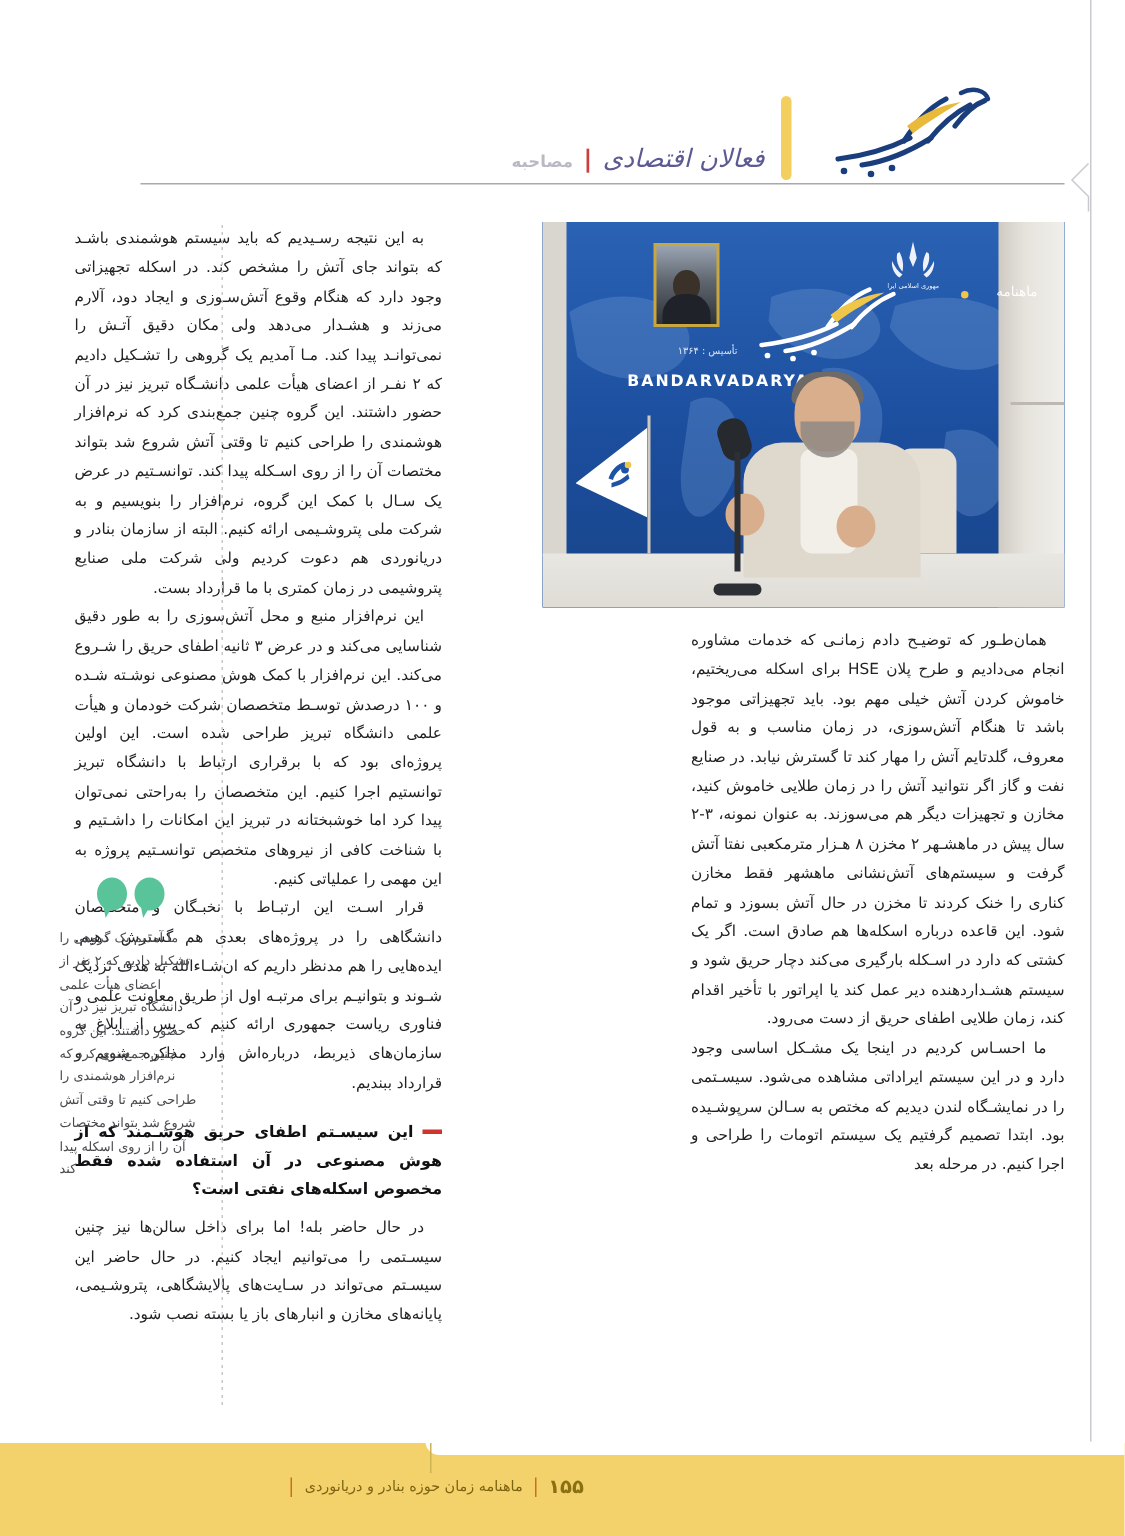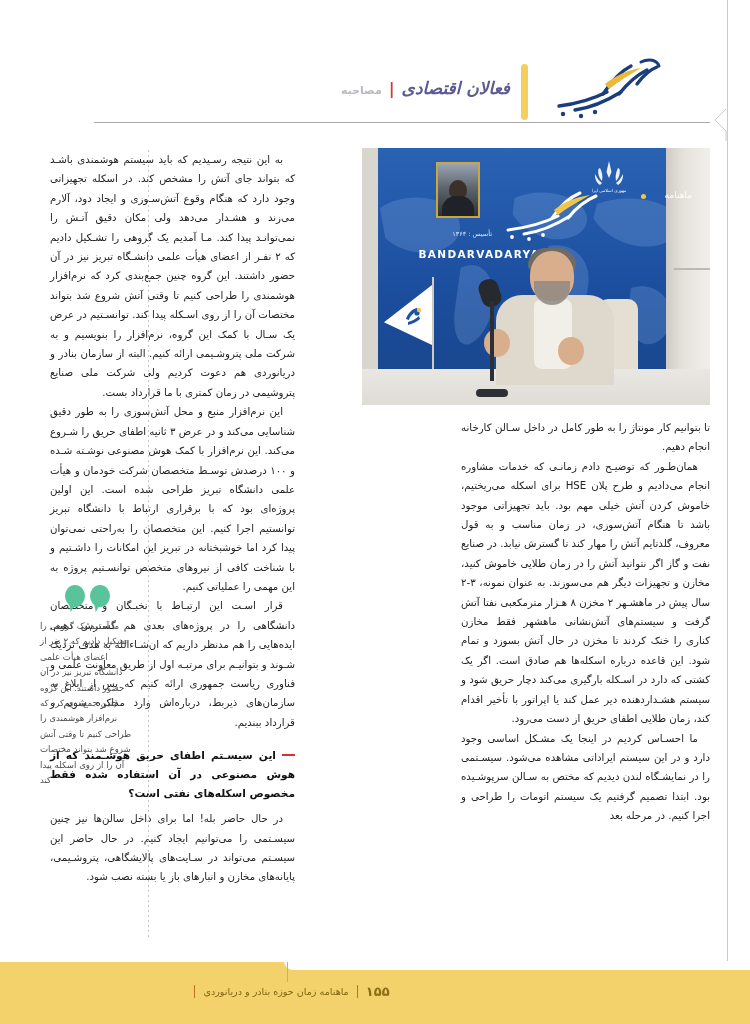--- a/index.html
+++ b/index.html
@@ -78,24 +78,25 @@
     top: 26px;
     right: 200px;
     display: flex;
     align-items: baseline;
     gap: 7px;
     white-space: nowrap;
     direction: rtl;
   }
   .kicker-main {
     font-size: 17px;
-    font-weight: bold;
+    font-weight: normal;
     font-style: italic;
     color: #5b5a93;
     letter-spacing: .5px;
+    margin-top: 18px;
   }
   .kicker-sep {
     font-size: 16px;
     color: #d03c3c;
     font-weight: bold;
   }
   .kicker-sub {
     font-size: 11px;
     color: #b9b9c4;
     font-weight: bold;
@@ -685,21 +686,20 @@
     <p>قرار اسـت این ارتبـاط با نخبـگان و متخصصان دانشگاهی را در پروژه‌های بعدی هم گسترش دهیم. ایده‌هایی را هم مدنظر داریم که ان‌شـاءالله به هدف نزدیک شـوند و بتوانیـم برای مرتبـه اول از طریق معاونت علمی و فناوری ریاست جمهوری ارائه کنیم که پس از ابلاغ به سازمان‌های ذیربط، درباره‌اش وارد مذاکره شویم و قرارداد ببندیم.</p>
 
     <div class="qa">
       <span class="dash"></span><span>این سیسـتم اطفای حریق هوشـمند که از هوش مصنوعی در آن استفاده شده فقط مخصوص اسکله‌های نفتی است؟</span>
     </div>
 
     <p>در حال حاضر بله! اما برای داخل سالن‌ها نیز چنین سیسـتمی را می‌توانیم ایجاد کنیم. در حال حاضر این سیسـتم می‌تواند در سـایت‌های پالایشگاهی، پتروشـیمی، پایانه‌های مخازن و انبارهای باز یا بسته نصب شود.</p>
   </div>
 
   <div class="col col-right">
-    <p class="noindent">تا بتوانیم کار مونتاژ را به طور کامل در داخل سـالن کارخانه انجام دهیم.</p>
 
 
     <p>همان‌طـور که توضیـح دادم زمانـی که خدمات مشاوره انجام می‌دادیم و طرح پلان HSE برای اسکله می‌ریختیم، خاموش کردن آتش خیلی مهم بود. باید تجهیزاتی موجود باشد تا هنگام آتش‌سوزی، در زمان مناسب و به قول معروف، گلدتایم آتش را مهار کند تا گسترش نیابد. در صنایع نفت و گاز اگر نتوانید آتش را در زمان طلایی خاموش کنید، مخازن و تجهیزات دیگر هم می‌سوزند. به عنوان نمونه، ۳-۲ سال پیش در ماهشـهر ۲ مخزن ۸ هـزار مترمکعبی نفتا آتش گرفت و سیستم‌های آتش‌نشانی ماهشهر فقط مخازن کناری را خنک کردند تا مخزن در حال آتش بسوزد و تمام شود. این قاعده درباره اسکله‌ها هم صادق است. اگر یک کشتی که دارد در اسـکله بارگیری می‌کند دچار حریق شود و سیستم هشـداردهنده دیر عمل کند یا اپراتور با تأخیر اقدام کند، زمان طلایی اطفای حریق از دست می‌رود.</p>
     <p>ما احسـاس کردیم در اینجا یک مشـکل اساسی وجود دارد و در این سیستم ایراداتی مشاهده می‌شود. سیسـتمی را در نمایشـگاه لندن دیدیم که مختص به سـالن سرپوشـیده بود. ابتدا تصمیم گرفتیم یک سیستم اتومات را طراحی و اجرا کنیم. در مرحله بعد</p>
   </div>
 
   <div class="pq-divider"></div>
 
   <div class="pullquote">
     <div class="pq-marks">

